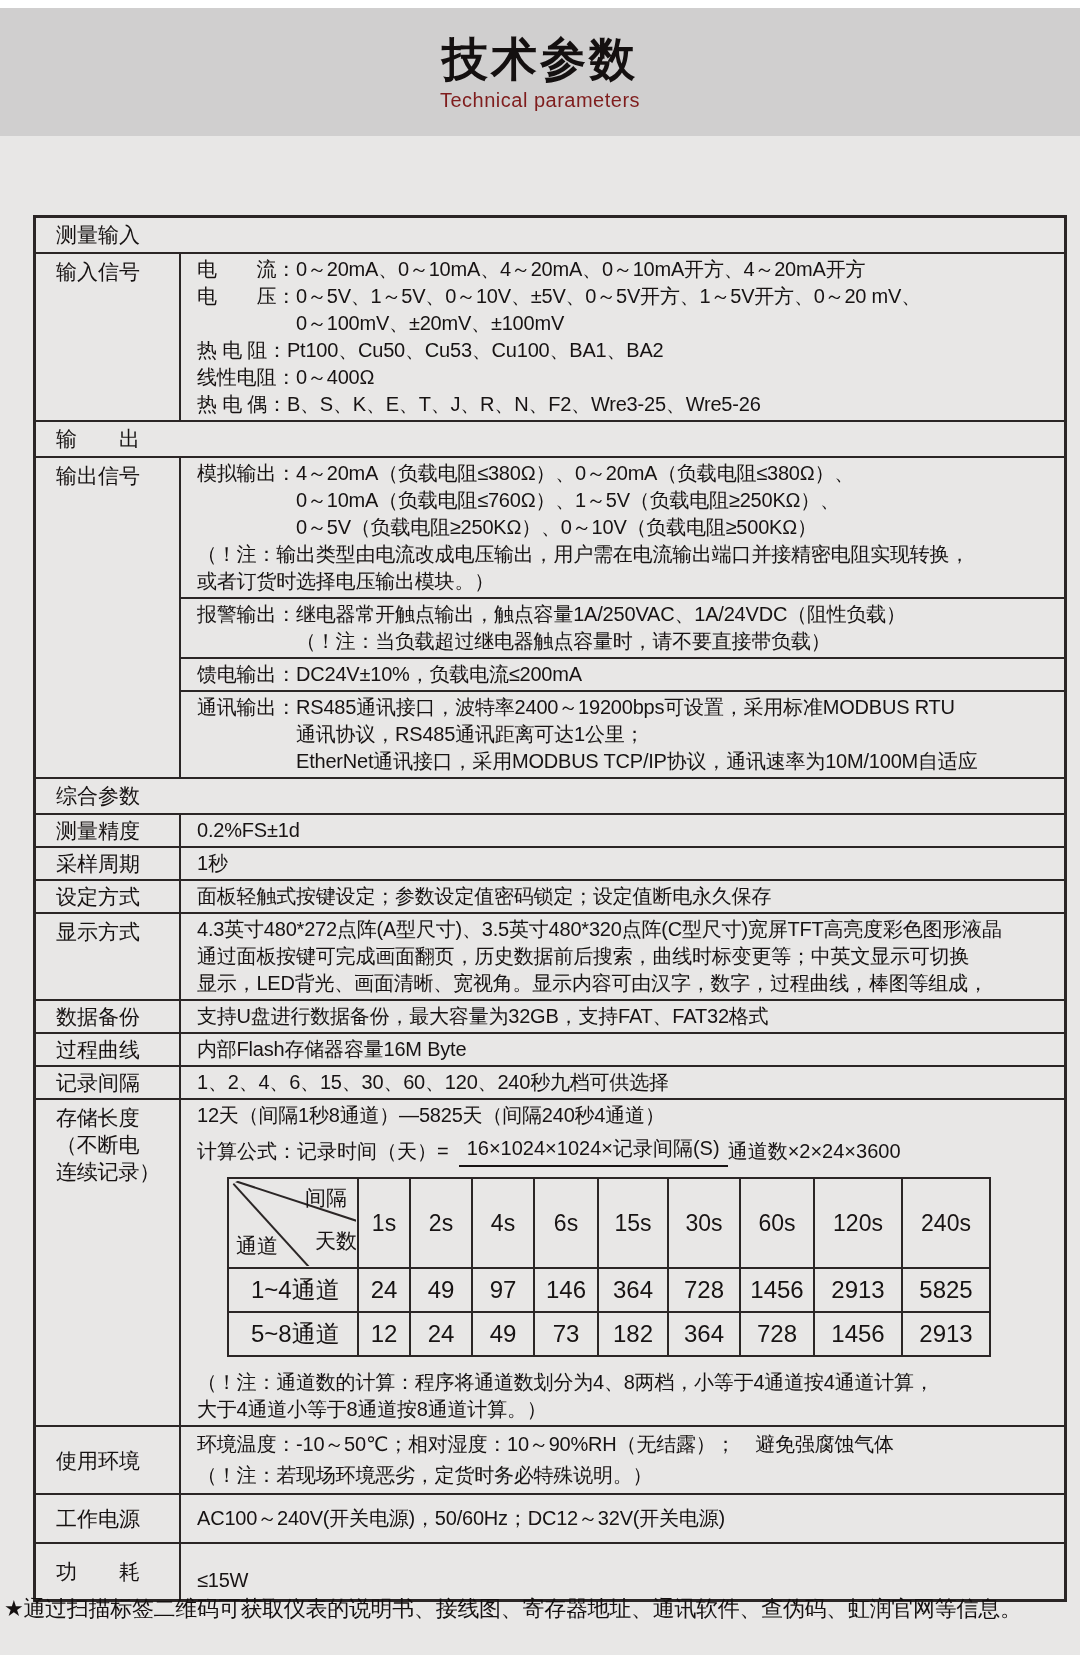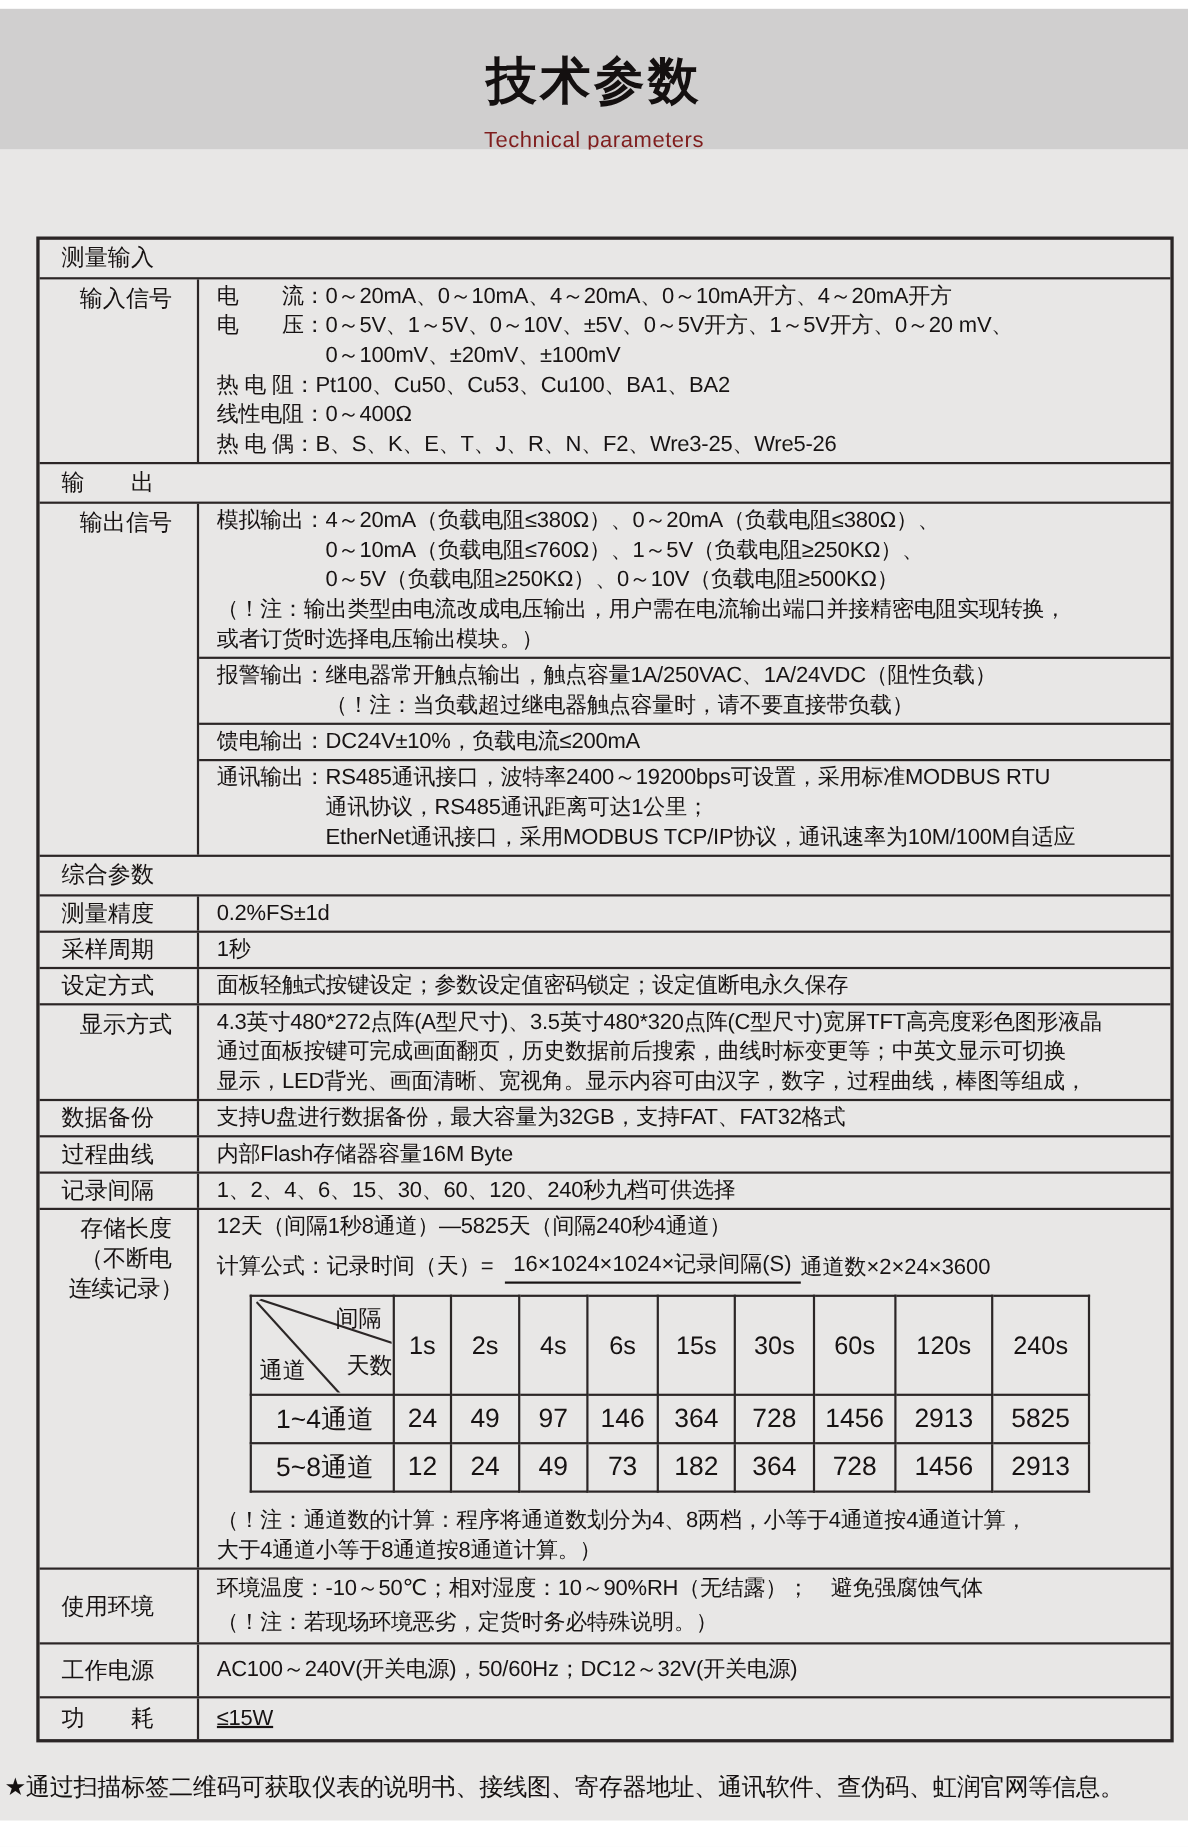--- a/index.html
+++ b/index.html
@@ -3,44 +3,44 @@
 <meta charset="utf-8">
 <style>
   html,body{margin:0;padding:0;}
   body{
     width:1080px;height:1679px;position:relative;background:#ffffff;
     font-family:"Liberation Sans","DejaVu Sans",sans-serif;
     color:#171313;-webkit-font-smoothing:antialiased;
   }
   .band-header{position:absolute;top:8px;left:0;width:1080px;height:128px;background:#d0cfcf;text-align:center;}
   .band-body{position:absolute;top:136px;left:0;width:1080px;height:1519px;background:#e8e7e6;}
-  .page-title{margin:18px;padding-top:22px;font-size:46px;font-weight:bold;letter-spacing:3px;color:#141010;line-height:1.1;}
+  .page-title{margin:4px;padding-top:22px;font-size:46px;font-weight:bold;letter-spacing:3px;color:#141010;line-height:1.1;}
   .page-subtitle{font-size:20px;color:#7f1d1d;margin-top:2px;letter-spacing:0.5px;}
 
   .spec-table{
     position:absolute;left:33px;top:215px;width:1034px;box-sizing:border-box;
     border:3px solid #2b2626;font-size:20px;color:#171313;z-index:2;
   }
   .row{display:flex;border-top:2px solid #2b2626;}
   .row:first-child{border-top:none;}
   .section-cell{flex:1;padding:3px 8px 4px 20px;font-size:21px;line-height:27px;white-space:nowrap;}
   .label-cell{
     flex:0 0 145px;box-sizing:border-box;border-right:2px solid #2b2626;
     padding:2px 6px 2px 20px;font-size:21px;line-height:27px;
     display:flex;flex-direction:column;justify-content:center;
   }
-  .label-cell.top{justify-content:flex-start;padding-top:4px;text-align:center;}
+  .label-cell.top{justify-content:flex-start;padding-top:4px;}
   .content-cell{flex:1;min-width:0;padding:2px 6px 2px 16px;}
   .content-cell.nopad{padding:0;}
   .line{line-height:27px;white-space:nowrap;overflow:hidden;letter-spacing:-0.2px;}
   .line.tall{line-height:31px;}
   .subrow{padding:2px 6px 2px 16px;border-top:2px solid #2b2626;}
   .subrow.first{border-top:none;}
   .pad-lg{padding-top:10px;padding-bottom:10px;}
-  .pad-md{padding-top:5px;padding-bottom:5px;text-decoration:underline;}
+  .pad-md{padding-top:23px;padding-bottom:5px;}
 
   .formula{display:flex;align-items:center;margin:6px 0 10px 0;line-height:normal;}
   .formula .prefix{white-space:nowrap;margin-right:10px;line-height:27px;}
   .frac{display:inline-flex;text-align:center;font-size:20px;}
   .frac .num{border-bottom:2px solid #171313;padding:0 8px 3px 8px;white-space:nowrap;}
   .frac .den{padding-top:3px;white-space:nowrap;}
 
   table.stg{border-collapse:collapse;margin:4px 0 12px 30px;table-layout:fixed;}
   table.stg td{
     border:2px solid #2b2626;text-align:center;vertical-align:middle;
@@ -51,21 +51,21 @@
   table.stg td.rl{text-align:left;padding-left:22px;font-size:22px;}
   td.corner{position:relative;padding:0;border-radius:14px;}
   td.corner svg{position:absolute;left:0;top:0;width:100%;height:100%;}
   td.corner .c-top{position:absolute;top:5px;right:10px;font-size:21px;}
   td.corner .c-mid{position:absolute;top:48px;right:0;font-size:21px;}
   td.corner .c-bot{position:absolute;bottom:7px;left:7px;font-size:21px;}
   .stg-note{margin-top:2px;}
 
   .footnote{
     position:absolute;left:4px;top:1594px;width:1076px;z-index:2;
-    font-size:22px;color:#141010;white-space:nowrap;letter-spacing:-0.3px;margin-top:16px;
+    font-size:22px;color:#141010;white-space:nowrap;letter-spacing:-0.3px;
   }
 </style>
 </head>
 <body>
 
 <div class="band-header">
   <h1 class="page-title">技术参数</h1>
   <div class="page-subtitle">Technical parameters</div>
 </div>
 <div class="band-body"></div>

